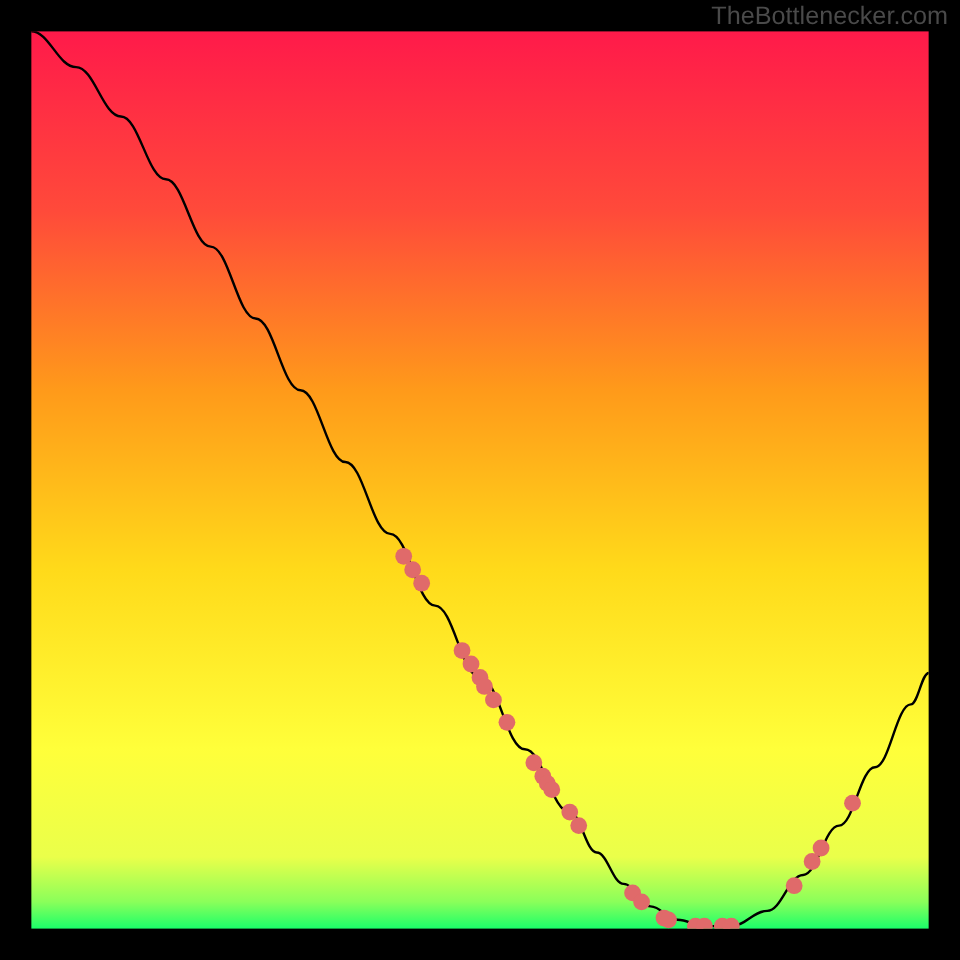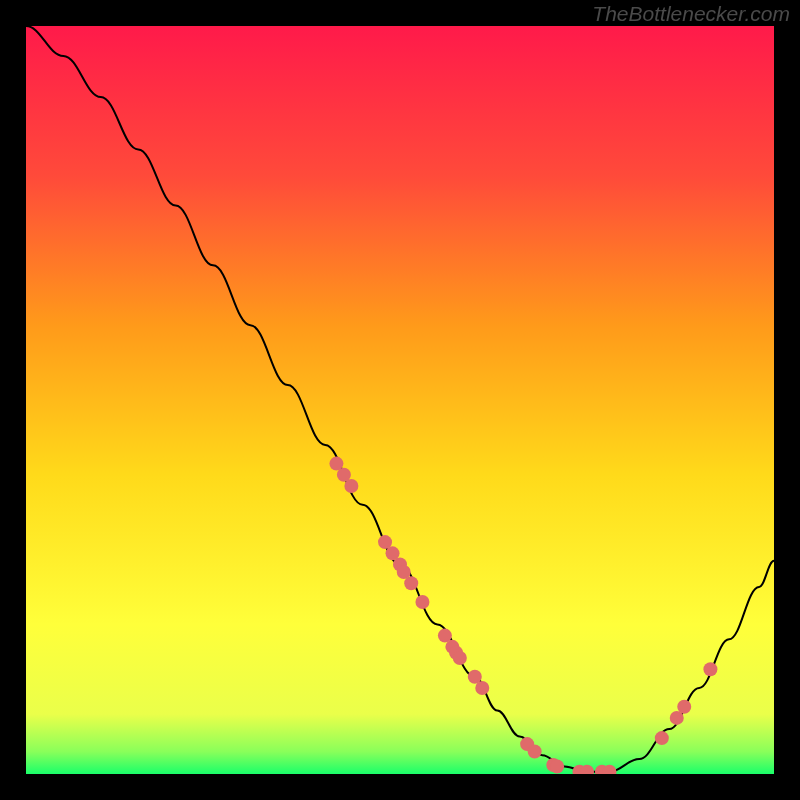--- a/index.html
+++ b/index.html
@@ -12,21 +12,20 @@
   overflow: hidden;
 }
 .watermark {
   position: absolute;
   top: 2px;
   right: 10px;
   color: #4a4a4a;
   font-size: 21px;
   font-weight: 500;
   z-index: 10;
-  font-style: italic;
 }
 .plot-area {
   position: absolute;
   left: 26px;
   top: 26px;
   width: 748px;
   height: 748px;
 }
 .plot-area svg {
   width: 100%;

